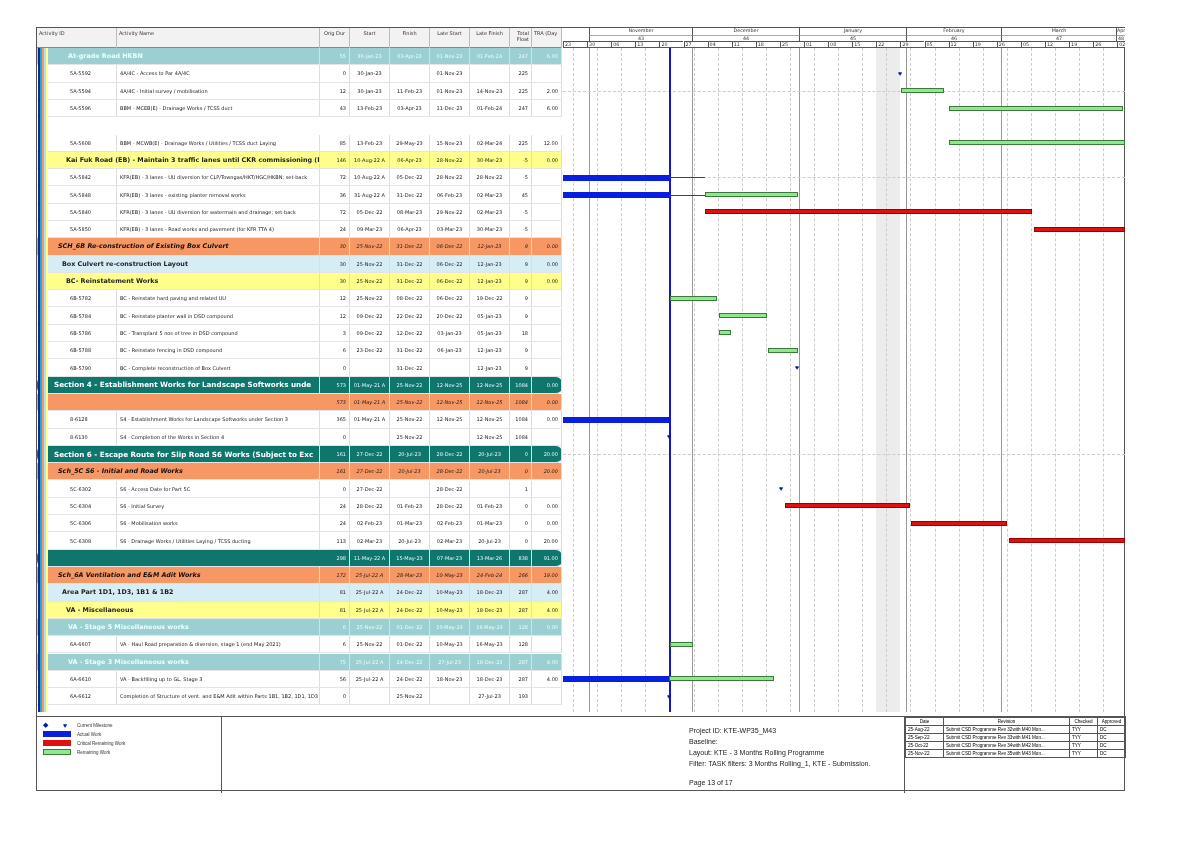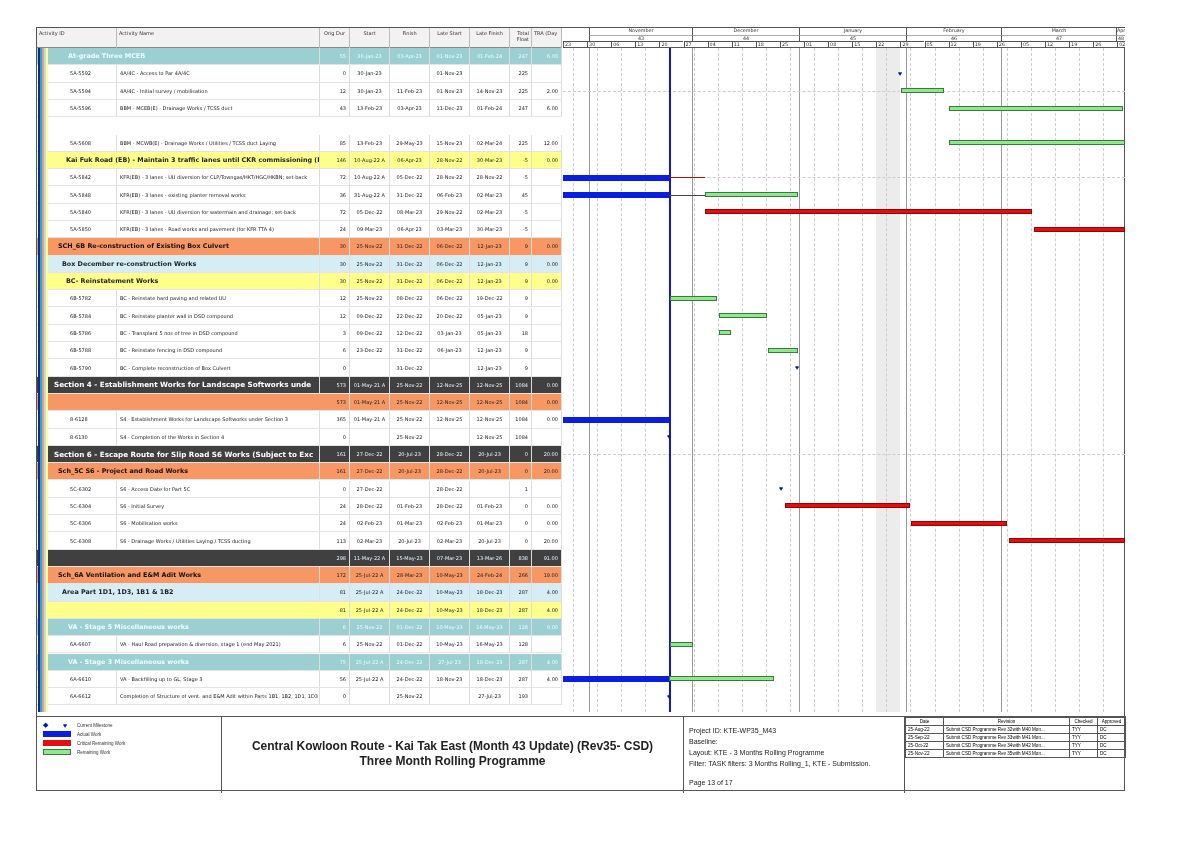--- a/index.html
+++ b/index.html
@@ -7,23 +7,23 @@
   .page { position: absolute; left: 36px; top: 27px; width: 1089px; height: 764px; border: 1px solid #555; }
   .grid-table { position: absolute; left: 0; top: 0; width: 525px; height: 684px; font-family: "DejaVu Sans", sans-serif; }
   .hdr { position: absolute; left: 0; top: 0; width: 525px; height: 20px; background: #f2f2f2; border-bottom: 1px solid #888; font-size: 5px; color: #333; }
   .hdr .c { position: absolute; top: 0; height: 20px; border-right: 1px solid #bbb; padding: 2px; }
   .rows { position: absolute; left: 0; top: 20px; width: 525px; }
   .row { position: absolute; left: 0; width: 525px; height: 17.3px; font-size: 5px; color: #222; border-bottom: 1px solid #e4e4e4; }
   .row .cell { position: absolute; top: 0; height: 100%; display: flex; align-items: center; border-right: 1px solid #ddd; padding: 0 3px; white-space: nowrap; overflow: hidden; }
   .row .num { justify-content: flex-end; }
   .row .ctr { justify-content: center; }
   .row.grp .name { font-weight: bold; font-size: 6.4px; }
-  .row.l1 { background: #404040; color: #e8f6ff; }
+  .row.l1 { background: #0f766e; color: #e8f6ff; border-radius: 6px; }
   .row.l1 .name { font-size: 7.2px; color: #fff; }
-  .row.l2 { background: #f79764; color: #222; }
+  .row.l2 { background: #f79764; color: #222; font-style: italic; }
   .row.l2 .name { color: #111; }
   .row.l3 { background: #d6edf6; color: #222; }
   .row.l4 { background: #ffff8c; color: #222; }
   .row.l5 { background: #9ccfd1; color: #e8ffff; }
   .row.l5 .name { color: #eaffff; }
   .row.kfr { background: #ffff8c; }
   .row.task { background: #fff; }
   .lbars { position: absolute; left: 0; top: 20px; height: 664px; width: 14px; }
   .lbar { position: absolute; top: 0; width: 2px; height: 100%; }
   .gantt { position: absolute; left: 526px; top: 0; width: 562px; height: 684px; overflow: hidden; }
@@ -66,21 +66,21 @@
       <div class="c" style="left:313px;width:40px;text-align:center;">Start</div>
       <div class="c" style="left:353px;width:40px;text-align:center;">Finish</div>
       <div class="c" style="left:393px;width:40px;text-align:center;">Late Start</div>
       <div class="c" style="left:433px;width:40px;text-align:center;">Late Finish</div>
       <div class="c" style="left:473px;width:22px;text-align:right;">Total Float</div>
       <div class="c" style="left:495px;width:30px;">TRA (Day</div>
     </div>
 
     <div class="rows" id="rows">
         <div class="row l5 grp" style="top: 0px;">
-          <div class="cell name" style="left: 28px; width: 255px; border-right: 1px solid rgb(221, 221, 221);">At-grade Three MCEB</div>
+          <div class="cell name" style="left: 28px; width: 255px; border-right: 1px solid rgb(221, 221, 221);">At-grade Road HKBN</div>
           <div class="cell num" style="left: 283px; width: 30px;">55</div>
           <div class="cell ctr" style="left: 313px; width: 40px;">30-Jan-23</div>
           <div class="cell ctr" style="left: 353px; width: 40px;">03-Apr-23</div>
           <div class="cell ctr" style="left: 393px; width: 40px;">01-Nov-23</div>
           <div class="cell ctr" style="left: 433px; width: 40px;">01-Feb-24</div>
           <div class="cell num" style="left: 473px; width: 22px;">247</div>
           <div class="cell num" style="left: 495px; width: 30px;">6.00</div>
         </div>
         <div class="row task" style="top: 17.3px;">
           <div class="cell " style="left: 30px; width: 50px;">5A-5592</div>
@@ -194,21 +194,21 @@
           <div class="cell name" style="left: 18px; width: 265px; border-right: 1px solid rgb(221, 221, 221);">SCH_6B Re-construction of Existing Box Culvert</div>
           <div class="cell num" style="left: 283px; width: 30px;">30</div>
           <div class="cell ctr" style="left: 313px; width: 40px;">25-Nov-22</div>
           <div class="cell ctr" style="left: 353px; width: 40px;">31-Dec-22</div>
           <div class="cell ctr" style="left: 393px; width: 40px;">06-Dec-22</div>
           <div class="cell ctr" style="left: 433px; width: 40px;">12-Jan-23</div>
           <div class="cell num" style="left: 473px; width: 22px;">9</div>
           <div class="cell num" style="left: 495px; width: 30px;">0.00</div>
         </div>
         <div class="row l3 grp" style="top: 207.6px;">
-          <div class="cell name" style="left: 22px; width: 261px; border-right: 1px solid rgb(221, 221, 221);">Box December re-construction Works</div>
+          <div class="cell name" style="left: 22px; width: 261px; border-right: 1px solid rgb(221, 221, 221);">Box Culvert re-construction Layout</div>
           <div class="cell num" style="left: 283px; width: 30px;">30</div>
           <div class="cell ctr" style="left: 313px; width: 40px;">25-Nov-22</div>
           <div class="cell ctr" style="left: 353px; width: 40px;">31-Dec-22</div>
           <div class="cell ctr" style="left: 393px; width: 40px;">06-Dec-22</div>
           <div class="cell ctr" style="left: 433px; width: 40px;">12-Jan-23</div>
           <div class="cell num" style="left: 473px; width: 22px;">9</div>
           <div class="cell num" style="left: 495px; width: 30px;">0.00</div>
         </div>
         <div class="row l4 grp" style="top: 224.9px;">
           <div class="cell name" style="left: 26px; width: 257px; border-right: 1px solid rgb(221, 221, 221);">BC- Reinstatement Works</div>
@@ -320,21 +320,21 @@
           <div class="cell name" style="left: 14px; width: 269px; border-right: 1px solid rgb(221, 221, 221);">Section 6 - Escape Route for Slip Road S6 Works (Subject to Exc</div>
           <div class="cell num" style="left: 283px; width: 30px;">161</div>
           <div class="cell ctr" style="left: 313px; width: 40px;">27-Dec-22</div>
           <div class="cell ctr" style="left: 353px; width: 40px;">20-Jul-23</div>
           <div class="cell ctr" style="left: 393px; width: 40px;">28-Dec-22</div>
           <div class="cell ctr" style="left: 433px; width: 40px;">20-Jul-23</div>
           <div class="cell num" style="left: 473px; width: 22px;">0</div>
           <div class="cell num" style="left: 495px; width: 30px;">20.00</div>
         </div>
         <div class="row l2 grp" style="top: 415.2px;">
-          <div class="cell name" style="left: 18px; width: 265px; border-right: 1px solid rgb(221, 221, 221);">Sch_5C S6 - Project and Road Works</div>
+          <div class="cell name" style="left: 18px; width: 265px; border-right: 1px solid rgb(221, 221, 221);">Sch_5C S6 - Initial and Road Works</div>
           <div class="cell num" style="left: 283px; width: 30px;">161</div>
           <div class="cell ctr" style="left: 313px; width: 40px;">27-Dec-22</div>
           <div class="cell ctr" style="left: 353px; width: 40px;">20-Jul-23</div>
           <div class="cell ctr" style="left: 393px; width: 40px;">28-Dec-22</div>
           <div class="cell ctr" style="left: 433px; width: 40px;">20-Jul-23</div>
           <div class="cell num" style="left: 473px; width: 22px;">0</div>
           <div class="cell num" style="left: 495px; width: 30px;">20.00</div>
         </div>
         <div class="row task" style="top: 432.5px;">
           <div class="cell " style="left: 30px; width: 50px;">5C-6302</div>
@@ -403,20 +403,21 @@
           <div class="cell name" style="left: 22px; width: 261px; border-right: 1px solid rgb(221, 221, 221);">Area Part 1D1, 1D3, 1B1 &amp; 1B2</div>
           <div class="cell num" style="left: 283px; width: 30px;">81</div>
           <div class="cell ctr" style="left: 313px; width: 40px;">25-Jul-22 A</div>
           <div class="cell ctr" style="left: 353px; width: 40px;">24-Dec-22</div>
           <div class="cell ctr" style="left: 393px; width: 40px;">10-May-23</div>
           <div class="cell ctr" style="left: 433px; width: 40px;">18-Dec-23</div>
           <div class="cell num" style="left: 473px; width: 22px;">287</div>
           <div class="cell num" style="left: 495px; width: 30px;">4.00</div>
         </div>
         <div class="row l4 grp" style="top: 553.6px;">
+          <div class="cell name" style="left: 26px; width: 257px; border-right: 1px solid rgb(221, 221, 221);">VA - Miscellaneous</div>
           <div class="cell num" style="left: 283px; width: 30px;">81</div>
           <div class="cell ctr" style="left: 313px; width: 40px;">25-Jul-22 A</div>
           <div class="cell ctr" style="left: 353px; width: 40px;">24-Dec-22</div>
           <div class="cell ctr" style="left: 393px; width: 40px;">10-May-23</div>
           <div class="cell ctr" style="left: 433px; width: 40px;">18-Dec-23</div>
           <div class="cell num" style="left: 473px; width: 22px;">287</div>
           <div class="cell num" style="left: 495px; width: 30px;">4.00</div>
         </div>
         <div class="row l5 grp" style="top: 570.9px;">
           <div class="cell name" style="left: 28px; width: 255px; border-right: 1px solid rgb(221, 221, 221);">VA - Stage 5 Miscellaneous works</div>
@@ -598,24 +599,20 @@
       <div class="leg-item" style="top:22px;">
         <span style="display:inline-block;width:28px;height:6px;background:#e01010;margin-right:6px;"></span>
         <span>Critical Remaining Work</span>
       </div>
       <div class="leg-item" style="top:31px;">
         <span style="display:inline-block;width:28px;height:6px;background:#8ee88e;border:1px solid #3a7a3a;margin-right:6px;"></span>
         <span>Remaining Work</span>
       </div>
     </div>
 
-    <div class="title-box">
-      <div>Central Kowloon Route - Kai Tak East (Month 43 Update) (Rev35- CSD)</div>
-      <div>Three Month Rolling Programme</div>
-    </div>
 
     <div class="info-box">
       <div>Project ID: KTE-WP35_M43</div>
       <div>Baseline:</div>
       <div>Layout: KTE - 3 Months Rolling Programme</div>
       <div>Filter: TASK filters: 3 Months Rolling_1, KTE - Submission.</div>
       <div style="margin-top:8px;">Page 13 of 17</div>
     </div>
 
     <div class="rev-box">

